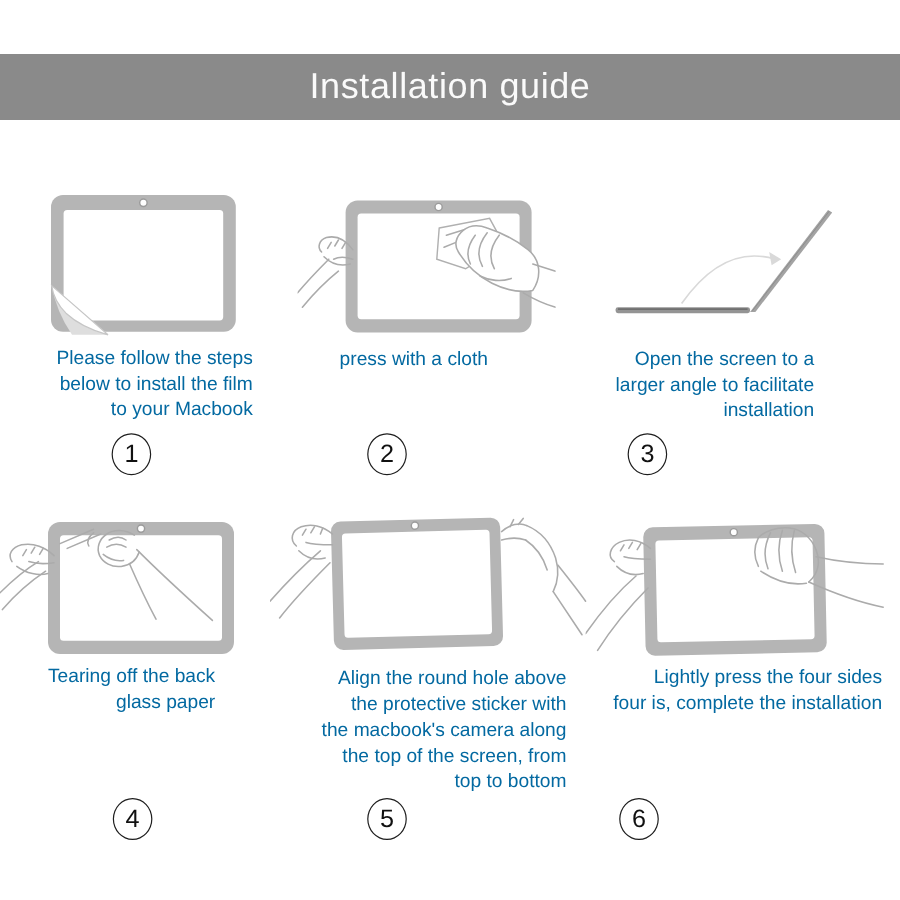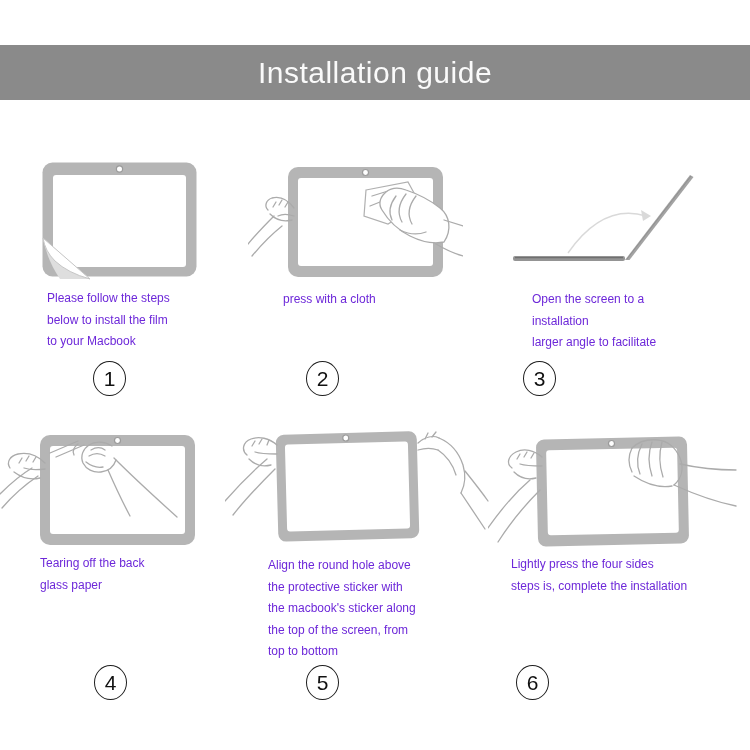--- a/index.html
+++ b/index.html
@@ -9,31 +9,31 @@
   }
   .header {
     position:absolute; left:0; top:45px; width:750px; height:55px;
     background:#8a8a8a; display:flex; align-items:center; justify-content:center;
   }
   .header .title {
     color:#fafafa; font-size:30px; font-weight:400; letter-spacing:0.5px;
   }
   .step { display:contents; }
   .illo { position:absolute; }
-  .caption { position:absolute; color:#6d28d9; font-size:12px; line-height:21.5px; }
+  .caption { position:absolute; color:#0369a1; font-size:16px; line-height:21.5px;text-align:right; }
   .caption .line { white-space:nowrap; }
   .badge {
     position:absolute; width:31px; height:33px; border:1.6px solid #1e1e1e;
     border-radius:50%; display:flex; align-items:center; justify-content:center;
     font-size:21px; color:#111; background:#fff;
   }
   
   .s1-illo{left:42px;top:162px}   .s1-cap{left:47px;top:288px}   .s1-badge{left:93px;top:361px}
   .s2-illo{left:248px;top:158px}  .s2-cap{left:283px;top:289px}  .s2-badge{left:306px;top:361px}
-  .s3-illo{left:502px;top:165px}  .s3-cap{left:532px;top:289px}  .s3-badge{left:523px;top:361px}
+  .s3-illo{left:502px;top:165px}  .s3-cap{left:513px;top:289px}  .s3-badge{left:523px;top:361px}
   .s4-illo{left:0px;top:426px}    .s4-cap{left:40px;top:553px}   .s4-badge{left:94px;top:665px}
   .s5-illo{left:225px;top:423px}  .s5-cap{left:268px;top:555px}  .s5-badge{left:306px;top:665px}
   .s6-illo{left:488px;top:428px}  .s6-cap{left:511px;top:554px}  .s6-badge{left:516px;top:665px}
   svg .sketch { stroke:#ababab; stroke-width:1.3; fill:none; stroke-linecap:round; stroke-linejoin:round; }
 </style>
 </head>
 <body>
 
 <div class="page">
 
@@ -92,22 +92,22 @@
     <svg class="illo s3-illo" width="200" height="100" viewBox="0 0 200 100">
       <rect x="11" y="91" width="112" height="5" rx="2" fill="#949494"></rect>
       <path d="M13,92.6 L121,92.6" stroke="#6f6f6f" stroke-width="1.4"></path>
       <polygon points="123,95 188,10 191.5,12 127.5,95" fill="#a3a3a3"></polygon>
       <path d="M125,94 L189,11" stroke="#8c8c8c" stroke-width="0.8"></path>
       <path d="M66,88 Q101,38 144,51" stroke="#d9d9d9" stroke-width="1.4" fill="none"></path>
       <polygon points="149,51 139,45 141,56" fill="#d9d9d9"></polygon>
     </svg>
     <div class="caption s3-cap">
       <div class="line">Open the screen to a</div>
+      <div class="line">larger angle to facilitate</div>
       <div class="line">installation</div>
-      <div class="line">larger angle to facilitate</div>
     </div>
     <div class="badge s3-badge">3</div>
   </div>
 
   
   <div class="step">
     <svg class="illo s4-illo" width="240" height="124" viewBox="0 0 240 124">
       <rect x="40" y="9" width="155" height="110" rx="10" fill="#b5b5b5"></rect>
       <rect x="50" y="20" width="135" height="88" rx="3" fill="#ffffff"></rect>
       <circle cx="117.5" cy="14.5" r="3" fill="#fefefe" stroke="#9b9b9b" stroke-width="1.2"></circle>
@@ -153,21 +153,21 @@
       <path class="sketch" d="M193,20 C200,14 208,12 214,15"></path>
       <path class="sketch" d="M193,27 C200,25 207,25 213,27"></path>
       <path class="sketch" d="M200,16 l3,-6 M207,14 l4,-5"></path>
       <path class="sketch" d="M214,15 C226,20 234,30 238,42 C241,52 240,62 236,70"></path>
       <path class="sketch" d="M213,27 C222,33 228,42 231,52"></path>
       <path class="sketch" d="M236,70 C244,82 252,94 260,106 M240,48 C248,58 256,68 263,78"></path>
     </svg>
     <div class="caption s5-cap">
       <div class="line">Align the round hole above</div>
       <div class="line">the protective sticker with</div>
-      <div class="line">the macbook's sticker along</div>
+      <div class="line">the macbook's camera along</div>
       <div class="line">the top of the screen, from</div>
       <div class="line">top to bottom</div>
     </div>
     <div class="badge s5-badge">5</div>
   </div>
 
   
   <div class="step">
     <svg class="illo s6-illo" width="250" height="128" viewBox="0 0 250 128">
       <g transform="rotate(-1.2 125 64)">
@@ -185,18 +185,18 @@
       <path class="sketch" d="M192,36 C210,40 230,42 248,42 M186,57 C206,66 228,74 248,78"></path>
 
       <path class="sketch" d="M54,29 C46,22 36,20 28,24 C20,28 18,36 24,40"></path>
       <path class="sketch" d="M32,26 l-3,5 M39,24 l-3,5 M46,25 l-3,5"></path>
       <path class="sketch" d="M54,38 C46,38 38,38 32,36"></path>
       <path class="sketch" d="M26,44 C32,50 40,52 48,50"></path>
       <path class="sketch" d="M0,100 C14,80 28,64 42,52 M10,114 C24,92 38,76 52,62"></path>
     </svg>
     <div class="caption s6-cap">
       <div class="line">Lightly press the four sides</div>
-      <div class="line">steps is, complete the installation</div>
+      <div class="line">four is, complete the installation</div>
     </div>
     <div class="badge s6-badge">6</div>
   </div>
 
 </div>
 
 </body></html>

